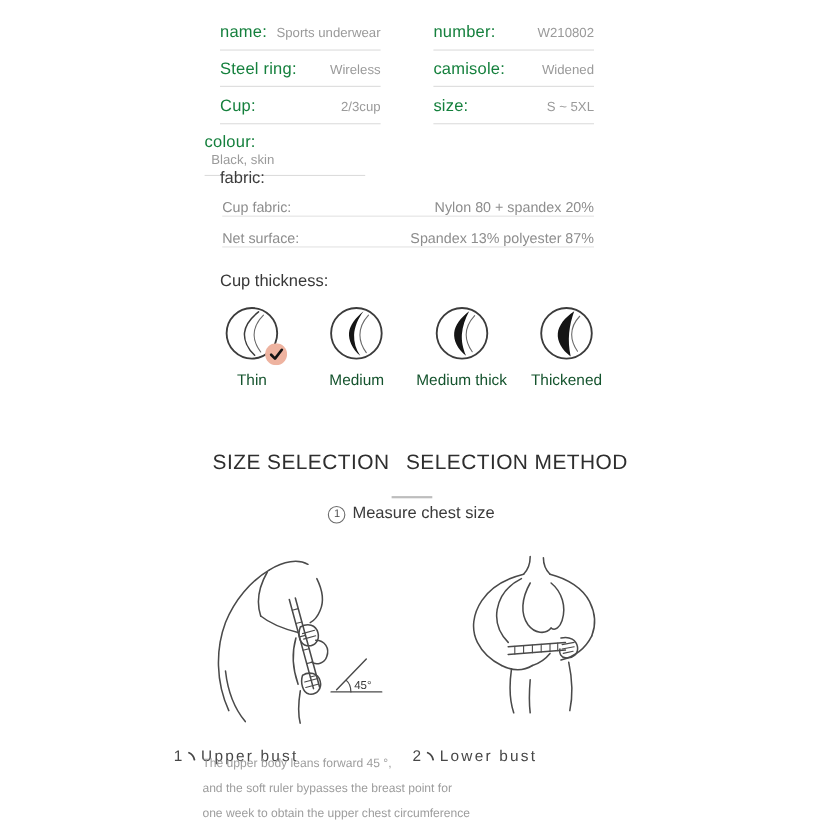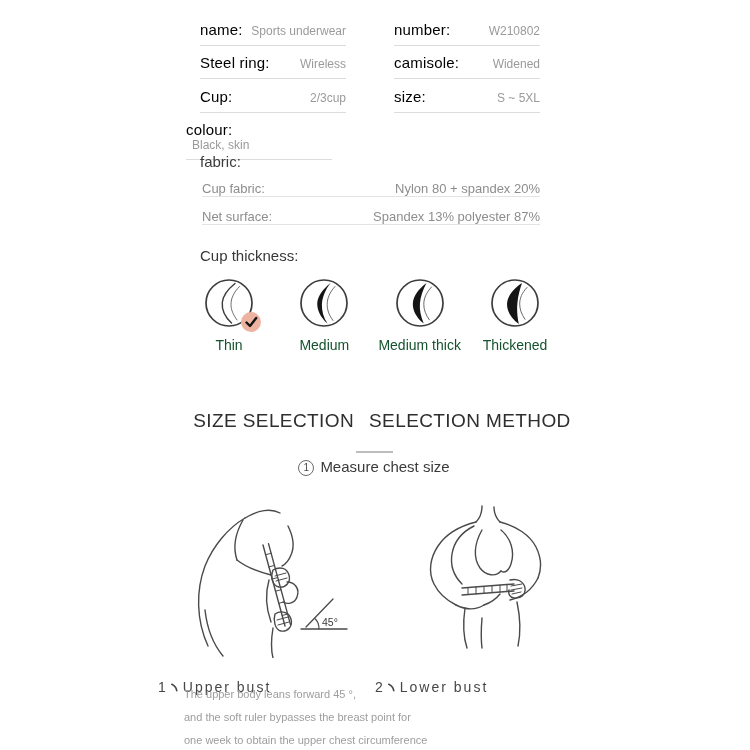--- a/index.html
+++ b/index.html
@@ -2,21 +2,21 @@
 <html><head>
 <meta charset="utf-8">
 <style>
   html,body{margin:0;padding:0;background:#fff;}
   .canvas{position:relative;width:750px;height:750px;background:#ffffff;
           font-family:"Liberation Sans",sans-serif;overflow:hidden;}
 
   
   .spec-row{position:absolute;width:146px;display:flex;justify-content:space-between;
             align-items:baseline;border-bottom:1px solid #dcdcdc;padding-bottom:7px;}
-  .spec-row .lbl{font-size:15px;color:#000000;letter-spacing:.2px;white-space:nowrap;}
+  .spec-row .lbl{font-size:15px;color:#15803d;letter-spacing:.2px;white-space:nowrap;}
   .spec-row .val{font-size:12px;color:#9a9a9a;white-space:nowrap;padding-left:6px;}
   .l0{left:200px;top:21px;} .l1{left:200px;top:54px;} .l2{left:200px;top:88px;gap:14px;} .l3{left:186px;top:121px;flex-direction:column;}
   .r0{left:394px;top:21px;} .r1{left:394px;top:54px;} .r2{left:394px;top:88px;}
 
   .fabric-label{position:absolute;left:200px;top:153px;font-size:15px;color:#3c3c3c;}
   .fabric-row{position:absolute;left:202px;width:338px;display:flex;justify-content:space-between;
               align-items:baseline;border-bottom:1px solid #e3e3e3;padding-bottom:0;
               font-size:13px;color:#8d8d8d;}
   .f0{top:181px;} .f1{top:209px;}
 

